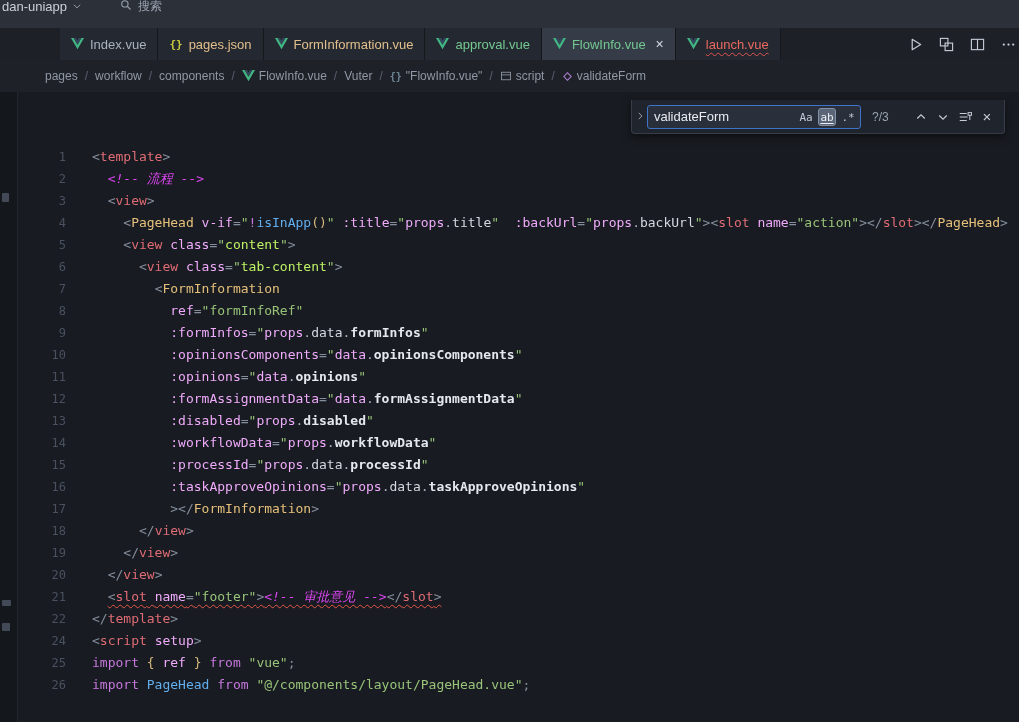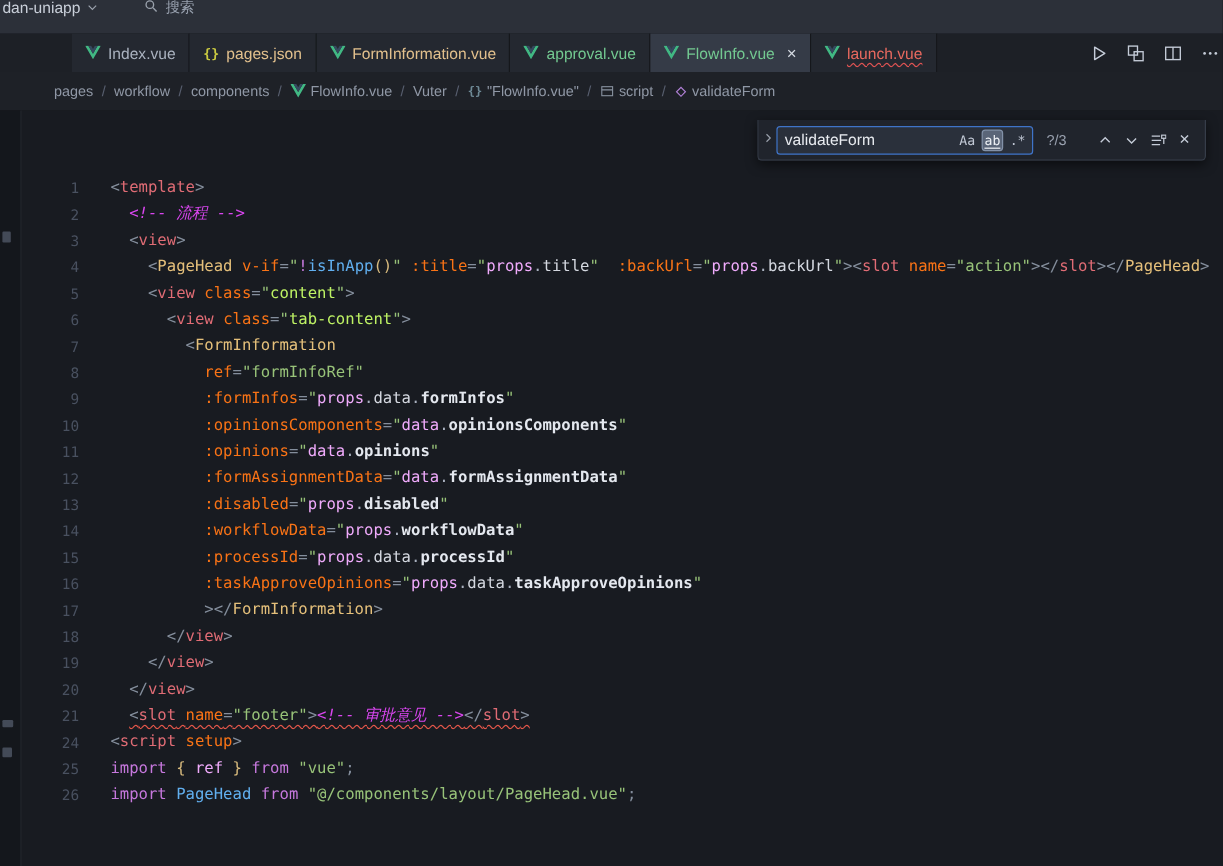--- a/index.html
+++ b/index.html
@@ -46,21 +46,21 @@
 
   .codearea { flex:1; padding-top:54px; overflow:hidden; }
   .cl { display:flex; height:22px; line-height:22px; white-space:pre;
         font-family:"DejaVu Sans Mono",monospace; font-size:13px; color:#abb2bf; }
   .ln { flex:0 0 48px; text-align:right; color:#495160; font-size:12px; }
   .lt { margin-left:26px; }
 
   .c-pn  { color:#848e9c; }
   .c-tag { color:#e06c75; }
   .c-cmp { color:#e5c07b; }
-  .c-attr{ color:#f97316;margin-top:20px; }
+  .c-attr{ color:#f0abfc;margin-top:20px; }
   .c-str { color:#98c379; }
   .c-stru{ color:#bef264; text-decoration-color:#7fa86a; text-underline-offset:2px; }
   .c-var { color:#f0abfc; }
   .c-id  { color:#d4d8e0; }
   .c-idb { color:#e4e8ef; font-weight:600; }
   .c-dot { color:#aab2c0; }
   .c-kw  { color:#c678dd; }
   .c-fn  { color:#61afef; }
   .c-gold{ color:#d7ba7d; }
   .c-cmt { color:#d946ef; font-style:italic; }
@@ -262,20 +262,21 @@
           <div class="cl"><span class="ln">12</span><span class="lt"><span class="c-ws">          </span><span class="c-attr">:formAssignmentData</span><span class="c-pn">=</span><span class="c-str">"</span><span class="c-var">data</span><span class="c-dot">.</span><span class="c-idb">formAssignmentData</span><span class="c-str">"</span></span></div>
           <div class="cl"><span class="ln">13</span><span class="lt"><span class="c-ws">          </span><span class="c-attr">:disabled</span><span class="c-pn">=</span><span class="c-str">"</span><span class="c-var">props</span><span class="c-dot">.</span><span class="c-idb">disabled</span><span class="c-str">"</span></span></div>
           <div class="cl"><span class="ln">14</span><span class="lt"><span class="c-ws">          </span><span class="c-attr">:workflowData</span><span class="c-pn">=</span><span class="c-str">"</span><span class="c-var">props</span><span class="c-dot">.</span><span class="c-idb">workflowData</span><span class="c-str">"</span></span></div>
           <div class="cl"><span class="ln">15</span><span class="lt"><span class="c-ws">          </span><span class="c-attr">:processId</span><span class="c-pn">=</span><span class="c-str">"</span><span class="c-var">props</span><span class="c-dot">.</span><span class="c-id">data</span><span class="c-dot">.</span><span class="c-idb">processId</span><span class="c-str">"</span></span></div>
           <div class="cl"><span class="ln">16</span><span class="lt"><span class="c-ws">          </span><span class="c-attr">:taskApproveOpinions</span><span class="c-pn">=</span><span class="c-str">"</span><span class="c-var">props</span><span class="c-dot">.</span><span class="c-id">data</span><span class="c-dot">.</span><span class="c-idb">taskApproveOpinions</span><span class="c-str">"</span></span></div>
           <div class="cl"><span class="ln">17</span><span class="lt"><span class="c-ws">          </span><span class="c-pn">&gt;&lt;/</span><span class="c-cmp">FormInformation</span><span class="c-pn">&gt;</span></span></div>
           <div class="cl"><span class="ln">18</span><span class="lt"><span class="c-ws">      </span><span class="c-pn">&lt;/</span><span class="c-tag">view</span><span class="c-pn">&gt;</span></span></div>
           <div class="cl"><span class="ln">19</span><span class="lt"><span class="c-ws">    </span><span class="c-pn">&lt;/</span><span class="c-tag">view</span><span class="c-pn">&gt;</span></span></div>
           <div class="cl"><span class="ln">20</span><span class="lt"><span class="c-ws">  </span><span class="c-pn">&lt;/</span><span class="c-tag">view</span><span class="c-pn">&gt;</span></span></div>
           <div class="cl"><span class="ln">21</span><span class="lt"><span class="c-ws">  </span><span class="c-pn c-sq">&lt;</span><span class="c-tag c-sq">slot</span><span class="c-ws c-sq"> </span><span class="c-attr c-sq">name</span><span class="c-pn c-sq">=</span><span class="c-str c-sq">"footer"</span><span class="c-pn c-sq">&gt;</span><span class="c-cmt c-sq">&lt;!-- 审批意见 --&gt;</span><span class="c-pn c-sq">&lt;/</span><span class="c-tag c-sq">slot</span><span class="c-pn c-sq">&gt;</span></span></div>
+          <div class="cl"><span class="ln">22</span><span class="lt"><span class="c-pn">&lt;/</span><span class="c-tag">template</span><span class="c-pn">&gt;</span></span></div>
           <div class="cl"><span class="ln">24</span><span class="lt"><span class="c-pn">&lt;</span><span class="c-tag">script</span><span class="c-ws"> </span><span class="c-attr">setup</span><span class="c-pn">&gt;</span></span></div>
           <div class="cl"><span class="ln">25</span><span class="lt"><span class="c-kw">import</span><span class="c-ws"> </span><span class="c-gold">{</span><span class="c-ws"> </span><span class="c-var">ref</span><span class="c-ws"> </span><span class="c-gold">}</span><span class="c-ws"> </span><span class="c-kw">from</span><span class="c-ws"> </span><span class="c-str">"vue"</span><span class="c-pn">;</span></span></div>
           <div class="cl"><span class="ln">26</span><span class="lt"><span class="c-kw">import</span><span class="c-ws"> </span><span class="c-fn">PageHead</span><span class="c-ws"> </span><span class="c-kw">from</span><span class="c-ws"> </span><span class="c-str">"@/components/layout/PageHead.vue"</span><span class="c-pn">;</span></span></div>
         </div>
     </div>
 
     <div class="find">
       <div class="ftoggle">
         <span><svg width="10" height="12" viewBox="0 0 16 16">
               <path fill="none" stroke="#9aa1ac" stroke-width="1.6" d="M6 3l5 5-5 5"></path>

